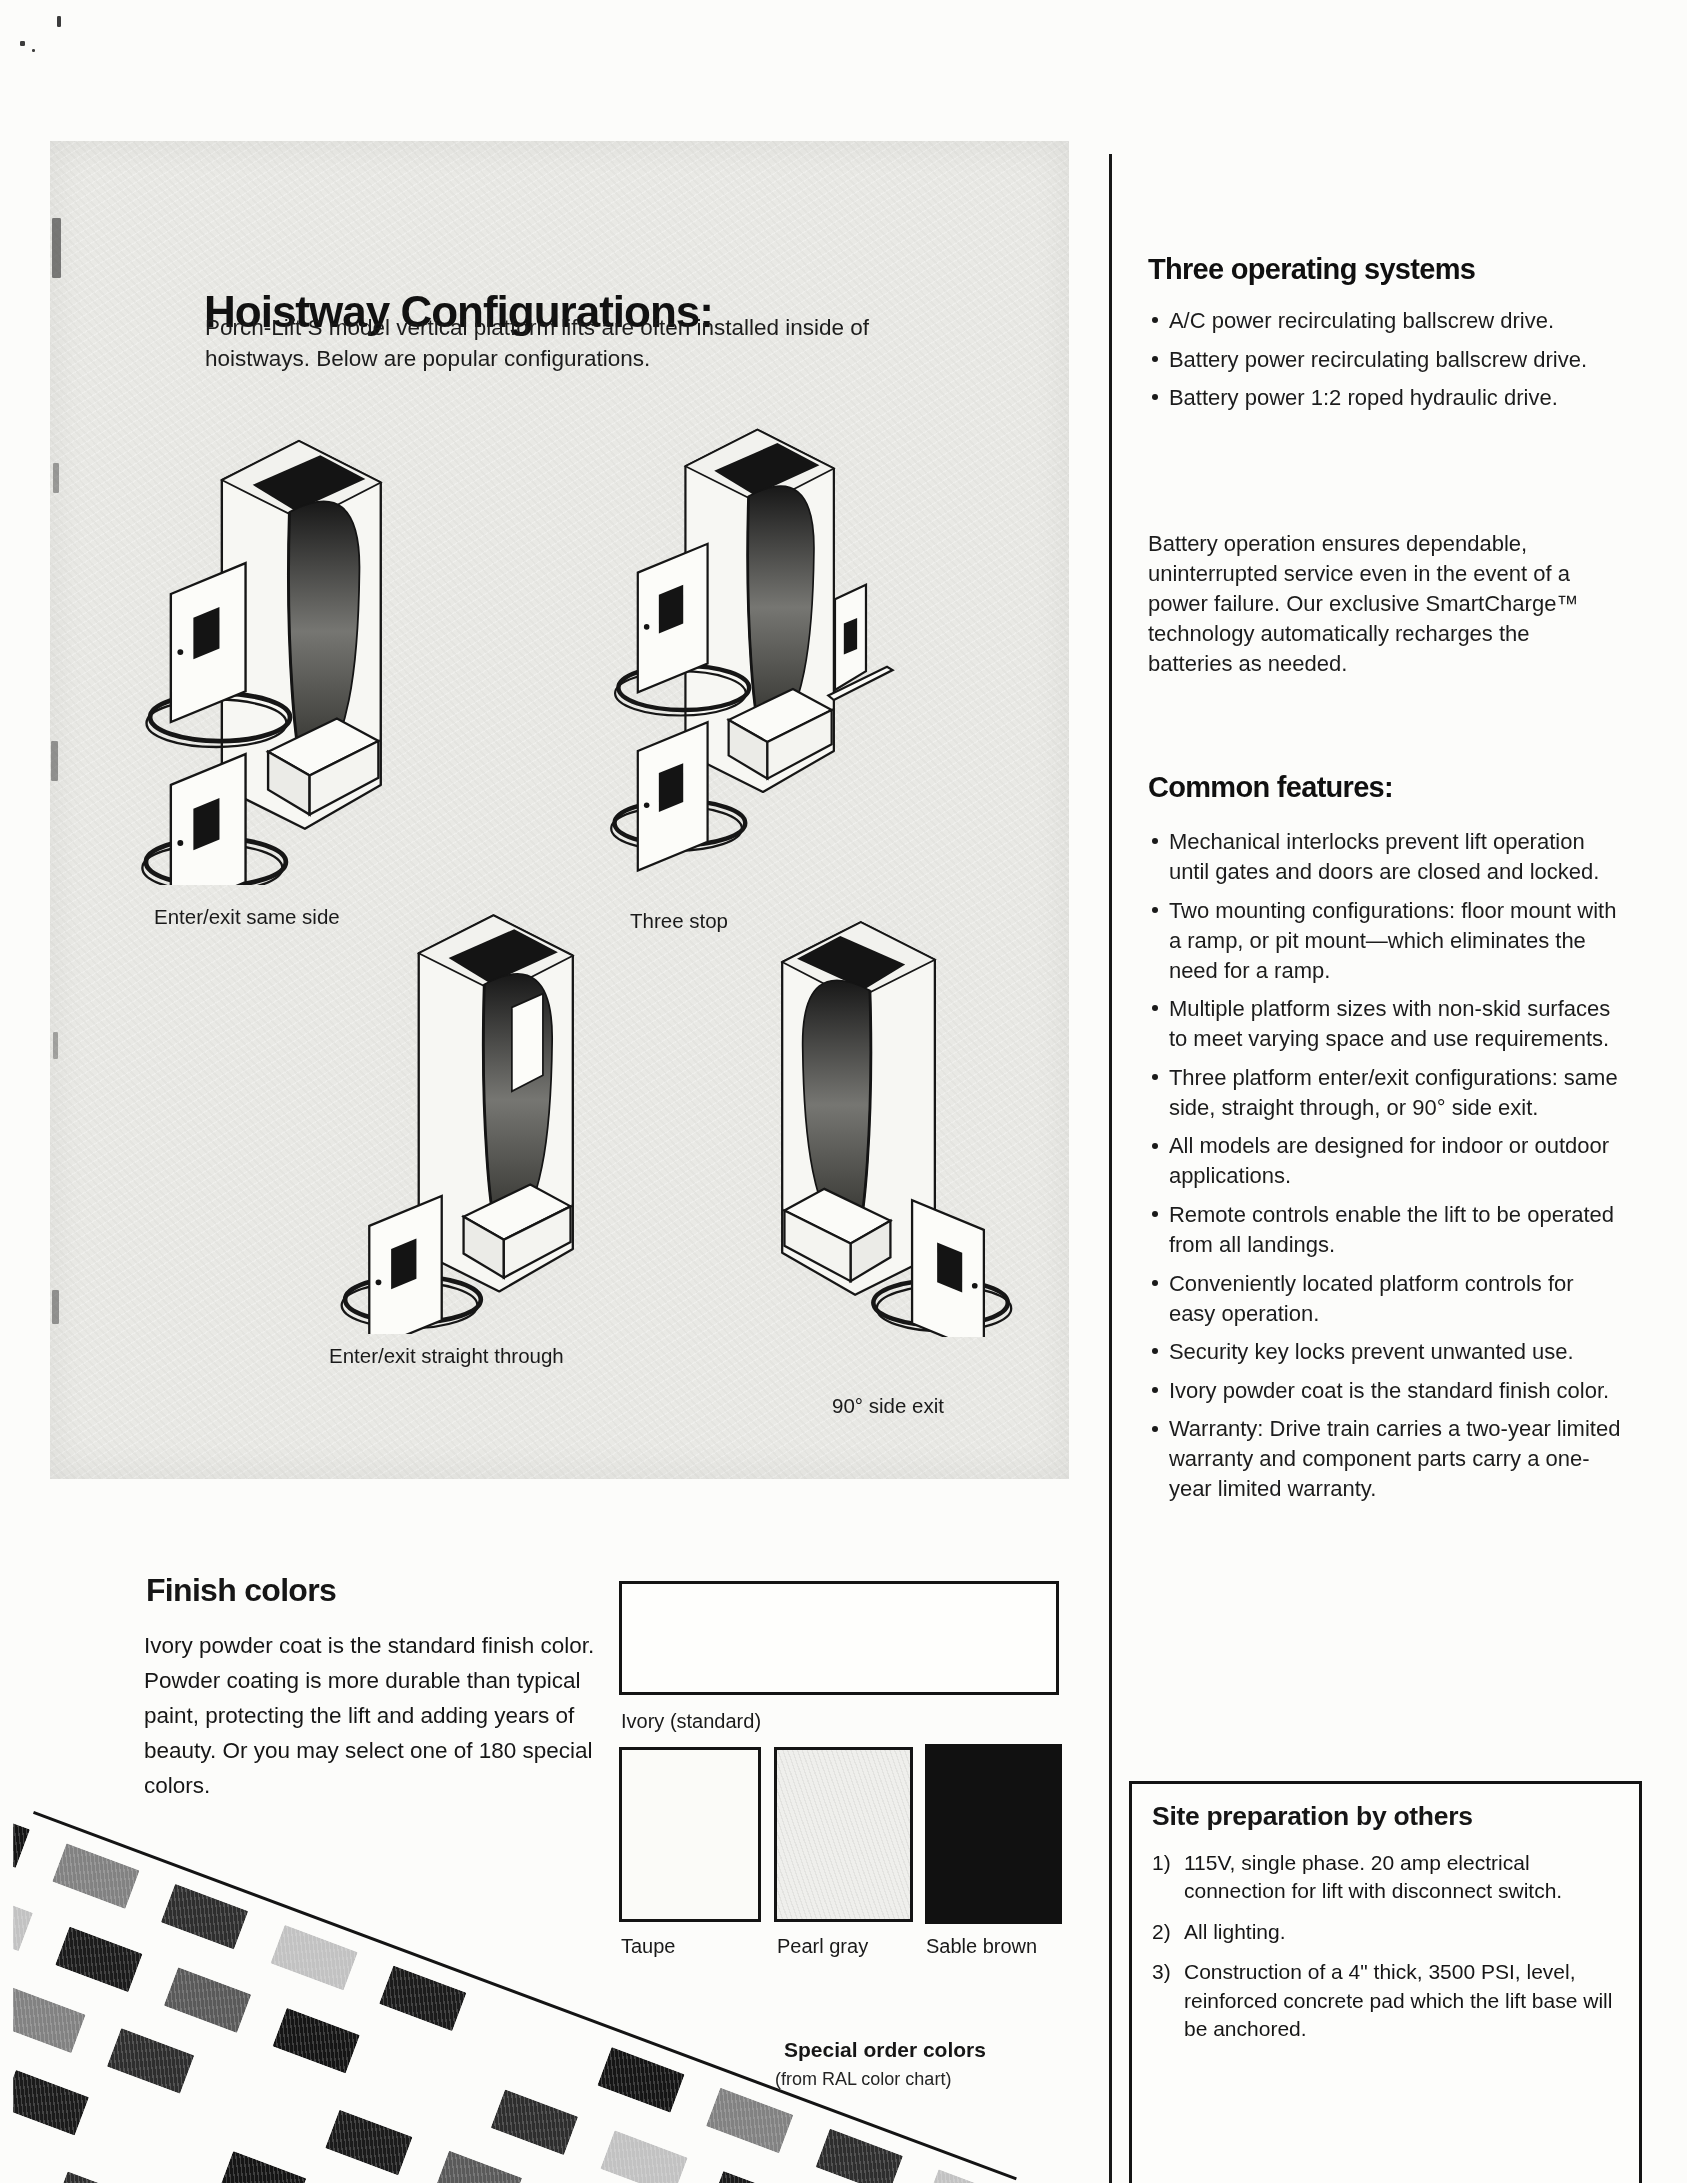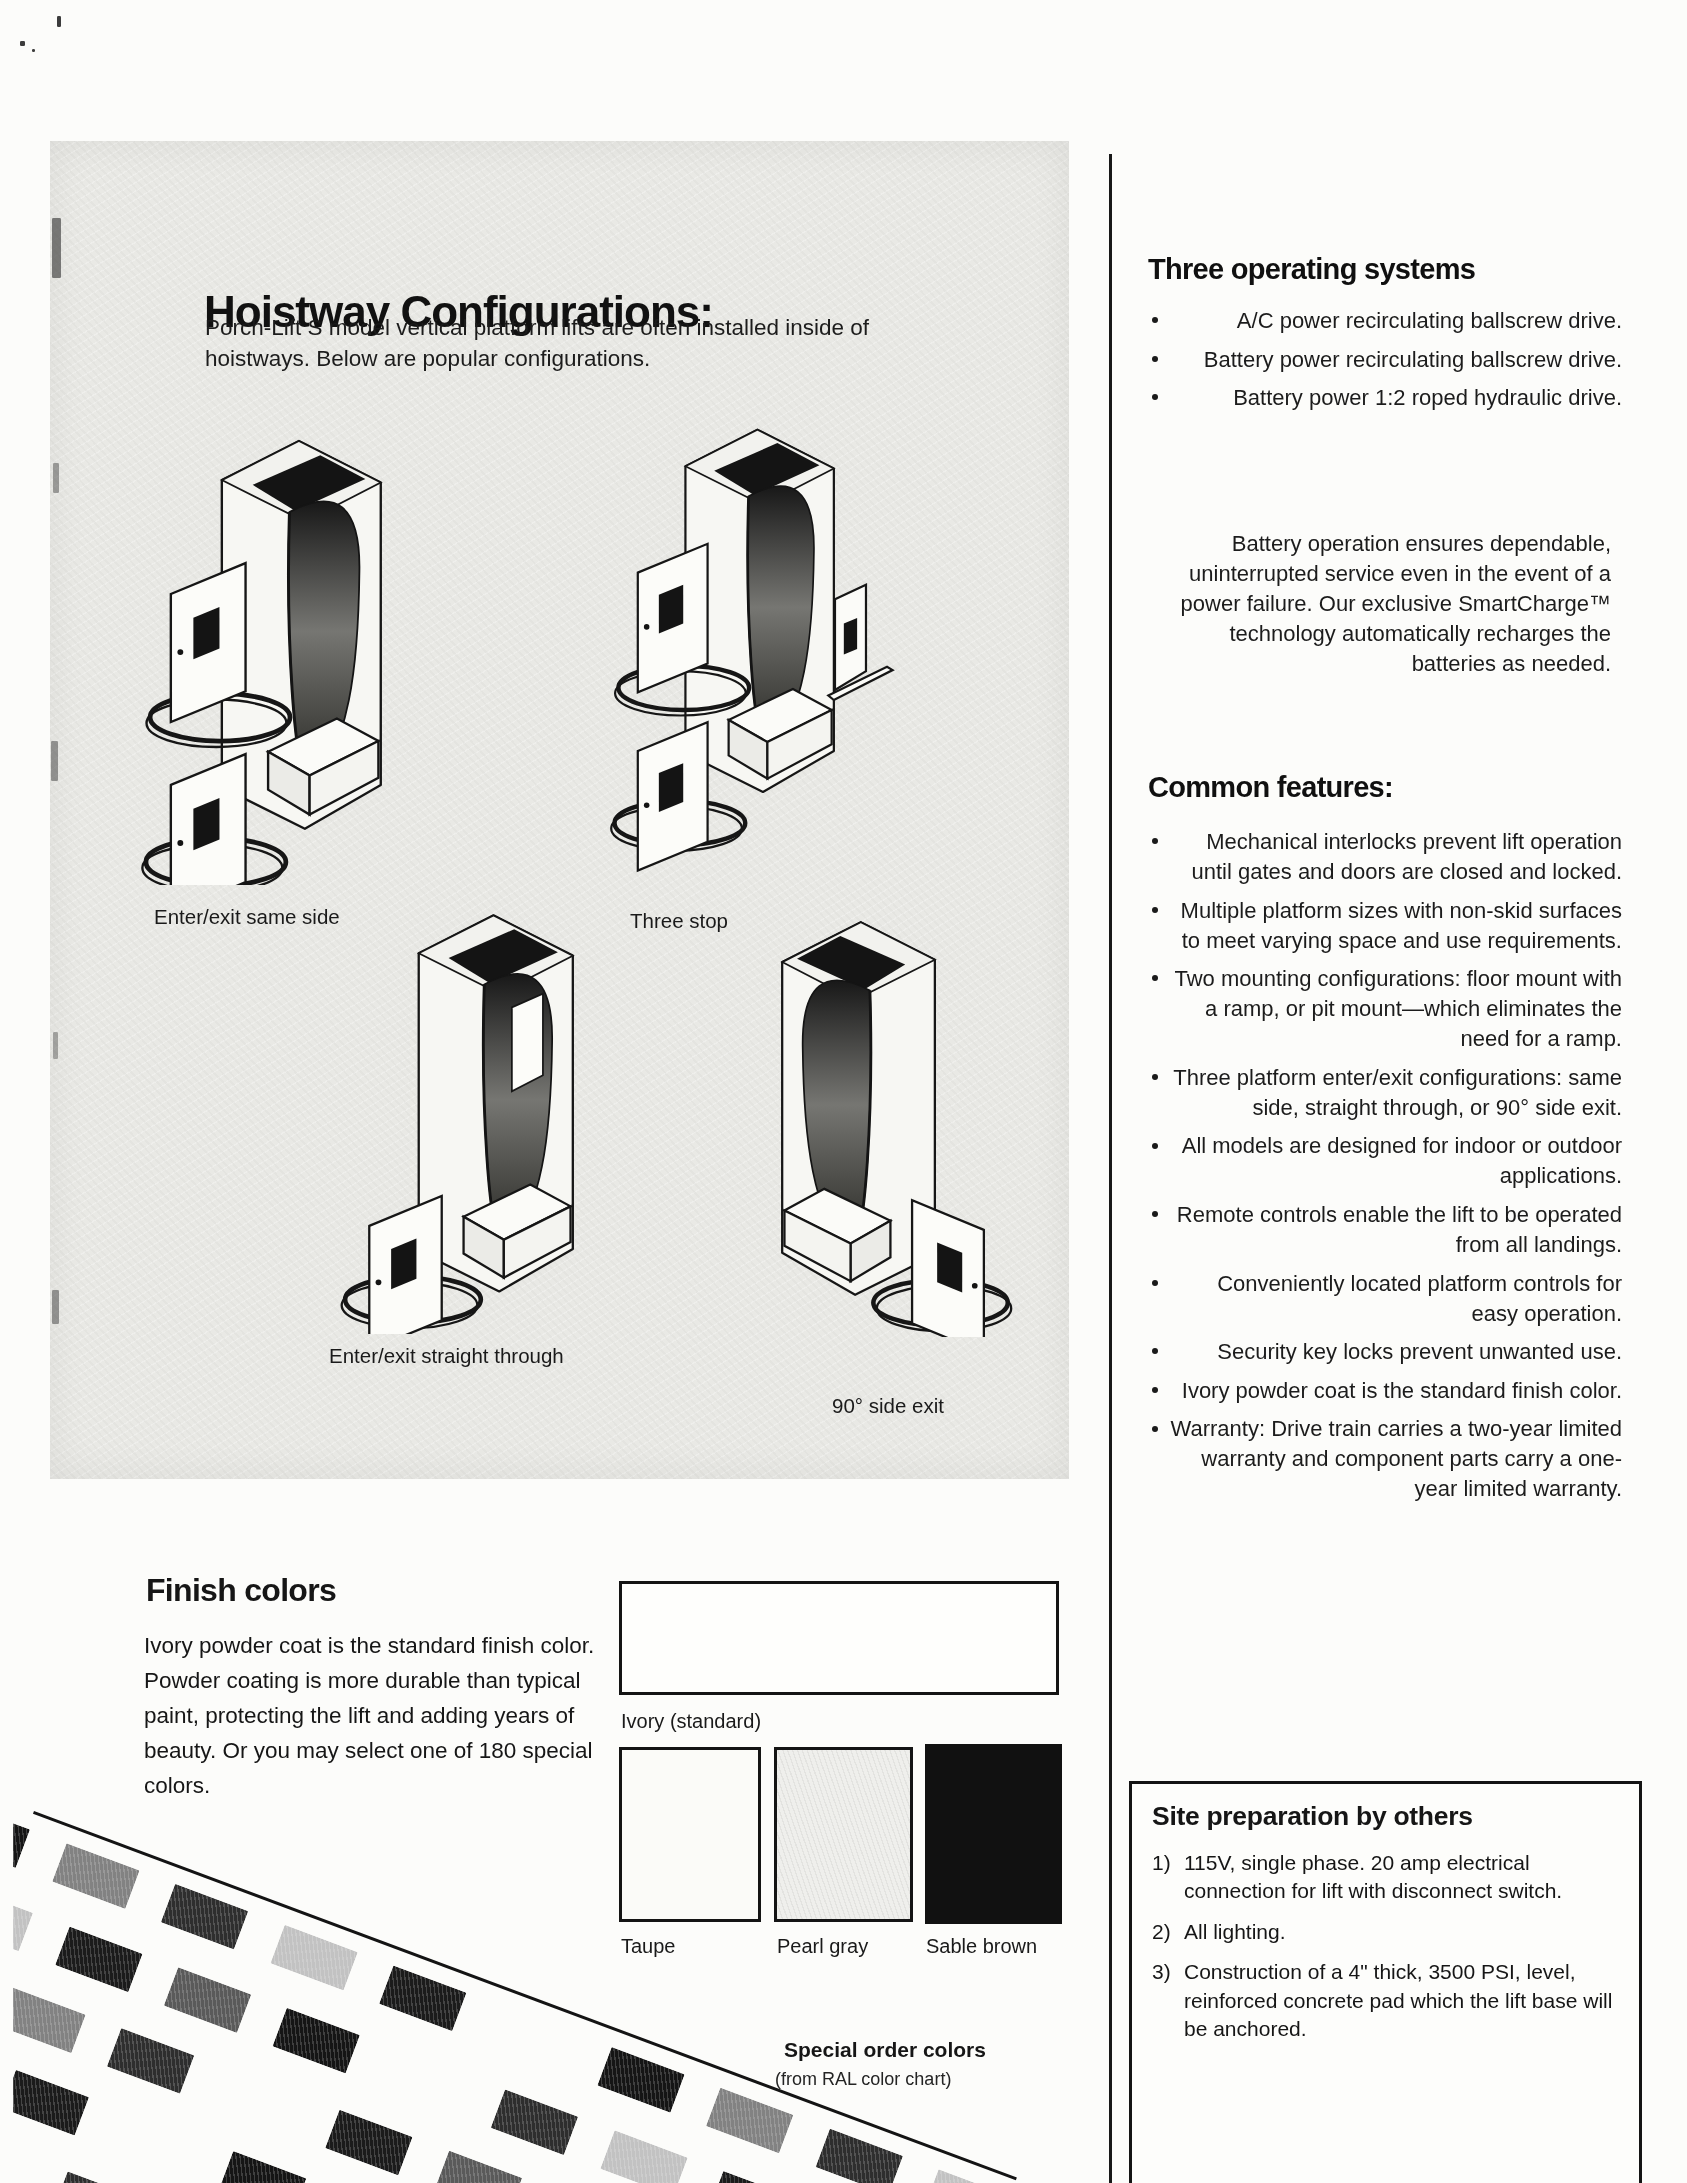--- a/index.html
+++ b/index.html
@@ -18,21 +18,21 @@
       repeating-linear-gradient(-31deg, rgba(255,255,255,0.25) 0 1.3px, rgba(0,0,0,0) 1.3px 7.3px),
       #e9e9e5;
     box-shadow:inset 0 0 40px rgba(0,0,0,0.06);
   }
   .speck{background:#3c3c3c;border-radius:1.3px;}
   
   .page-title{left:204px;top:239px;font-size:44px;font-weight:700;letter-spacing:-1px;color:#111;margin-top:48px;}
   .page-sub{left:205px;top:312px;width:767px;font-size:22.5px;line-height:31px;color:#1c1c1c;}
   .fig-label{font-size:20.5px;color:#1a1a1a;}
   .col-head{font-size:29px;font-weight:700;letter-spacing:-0.7px;color:#101010;}
-  .body-text{font-size:22px;line-height:30px;color:#1c1c1c;text-align:right;}
+  .body-text{font-size:22px;line-height:30px;color:#1c1c1c;}
   .bullets{display:flex;flex-direction:column;gap:8.6px;}
   .bullet-row{display:flex;}
   .bullet-dot{flex:0 0 6px;width:6px;height:6px;border-radius:50%;background:#1a1a1a;margin:11.2px 10.6px 0 1.3px;}
   .bullet-text{flex:1;}
   .divider-v{left:1109px;top:154px;width:3.3px;height:2029px;background:#181818;}
   
   .finish-head{left:146px;top:1572px;font-size:32px;font-weight:700;letter-spacing:-0.7px;}
   .finish-para{left:144px;top:1628px;width:464px;font-size:22.5px;line-height:35px;}
   .swatch{border:3.3px solid #141414;box-sizing:border-box;background:#fff;}
   .swatch-label{font-size:20px;color:#1a1a1a;}
@@ -217,26 +217,26 @@
 <div class="abs col-head" style="left:1148px;top:771px;">Common features:</div>
 <div class="abs body-text bullets" style="left:1151px;top:827px;width:471px;">
 
     <div class="bullet-row">
       <span class="bullet-dot"></span>
       <span class="bullet-text">Mechanical interlocks prevent lift operation until gates and doors are closed and locked.</span>
     </div>
 
     <div class="bullet-row">
       <span class="bullet-dot"></span>
+      <span class="bullet-text">Two mounting configurations: floor mount with a ramp, or pit mount—which eliminates the need for a ramp.</span>
+    </div>
+
+    <div class="bullet-row">
+      <span class="bullet-dot"></span>
       <span class="bullet-text">Multiple platform sizes with non-skid surfaces to meet varying space and use requirements.</span>
-    </div>
-
-    <div class="bullet-row">
-      <span class="bullet-dot"></span>
-      <span class="bullet-text">Two mounting configurations: floor mount with a ramp, or pit mount—which eliminates the need for a ramp.</span>
     </div>
 
     <div class="bullet-row">
       <span class="bullet-dot"></span>
       <span class="bullet-text">Three platform enter/exit configurations: same side, straight through, or 90° side exit.</span>
     </div>
 
     <div class="bullet-row">
       <span class="bullet-dot"></span>
       <span class="bullet-text">All models are designed for indoor or outdoor applications.</span>

